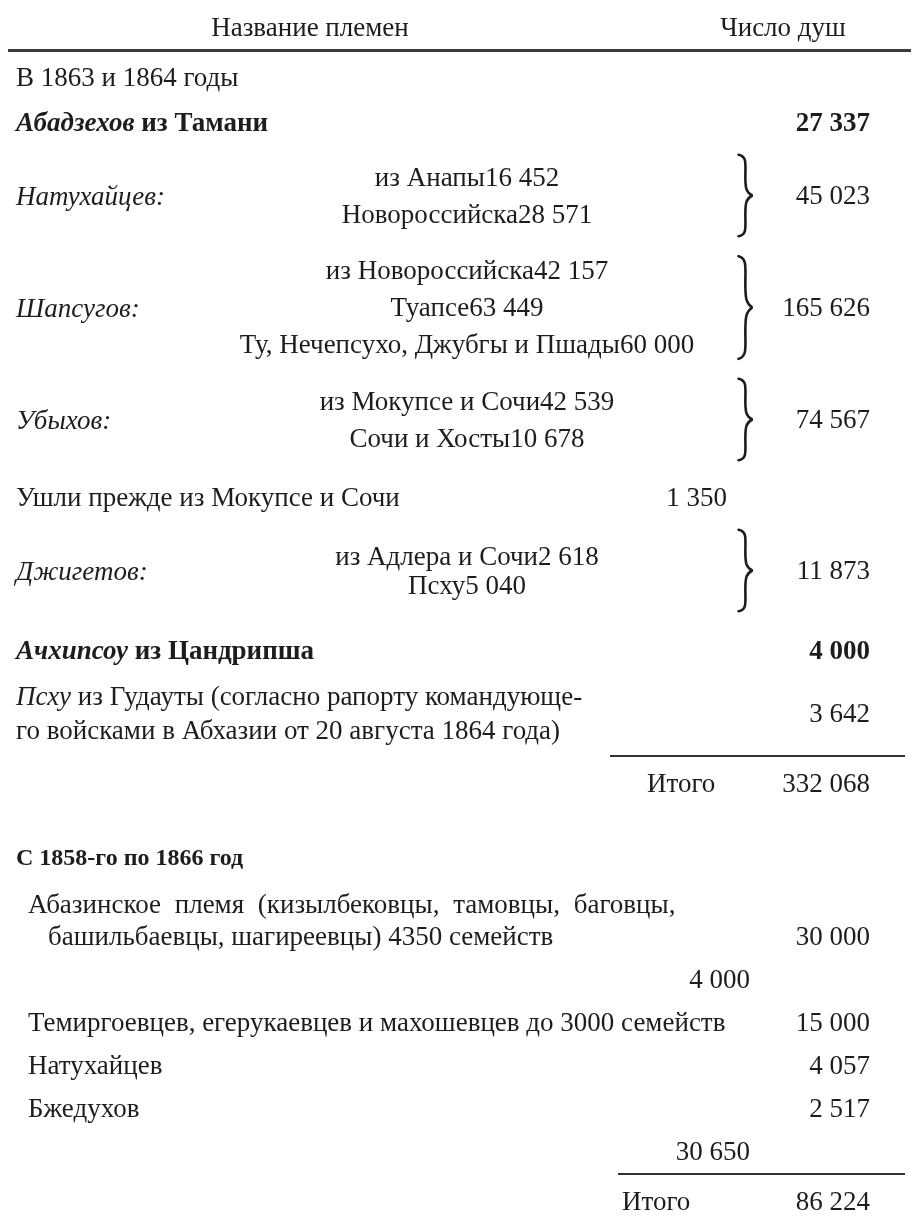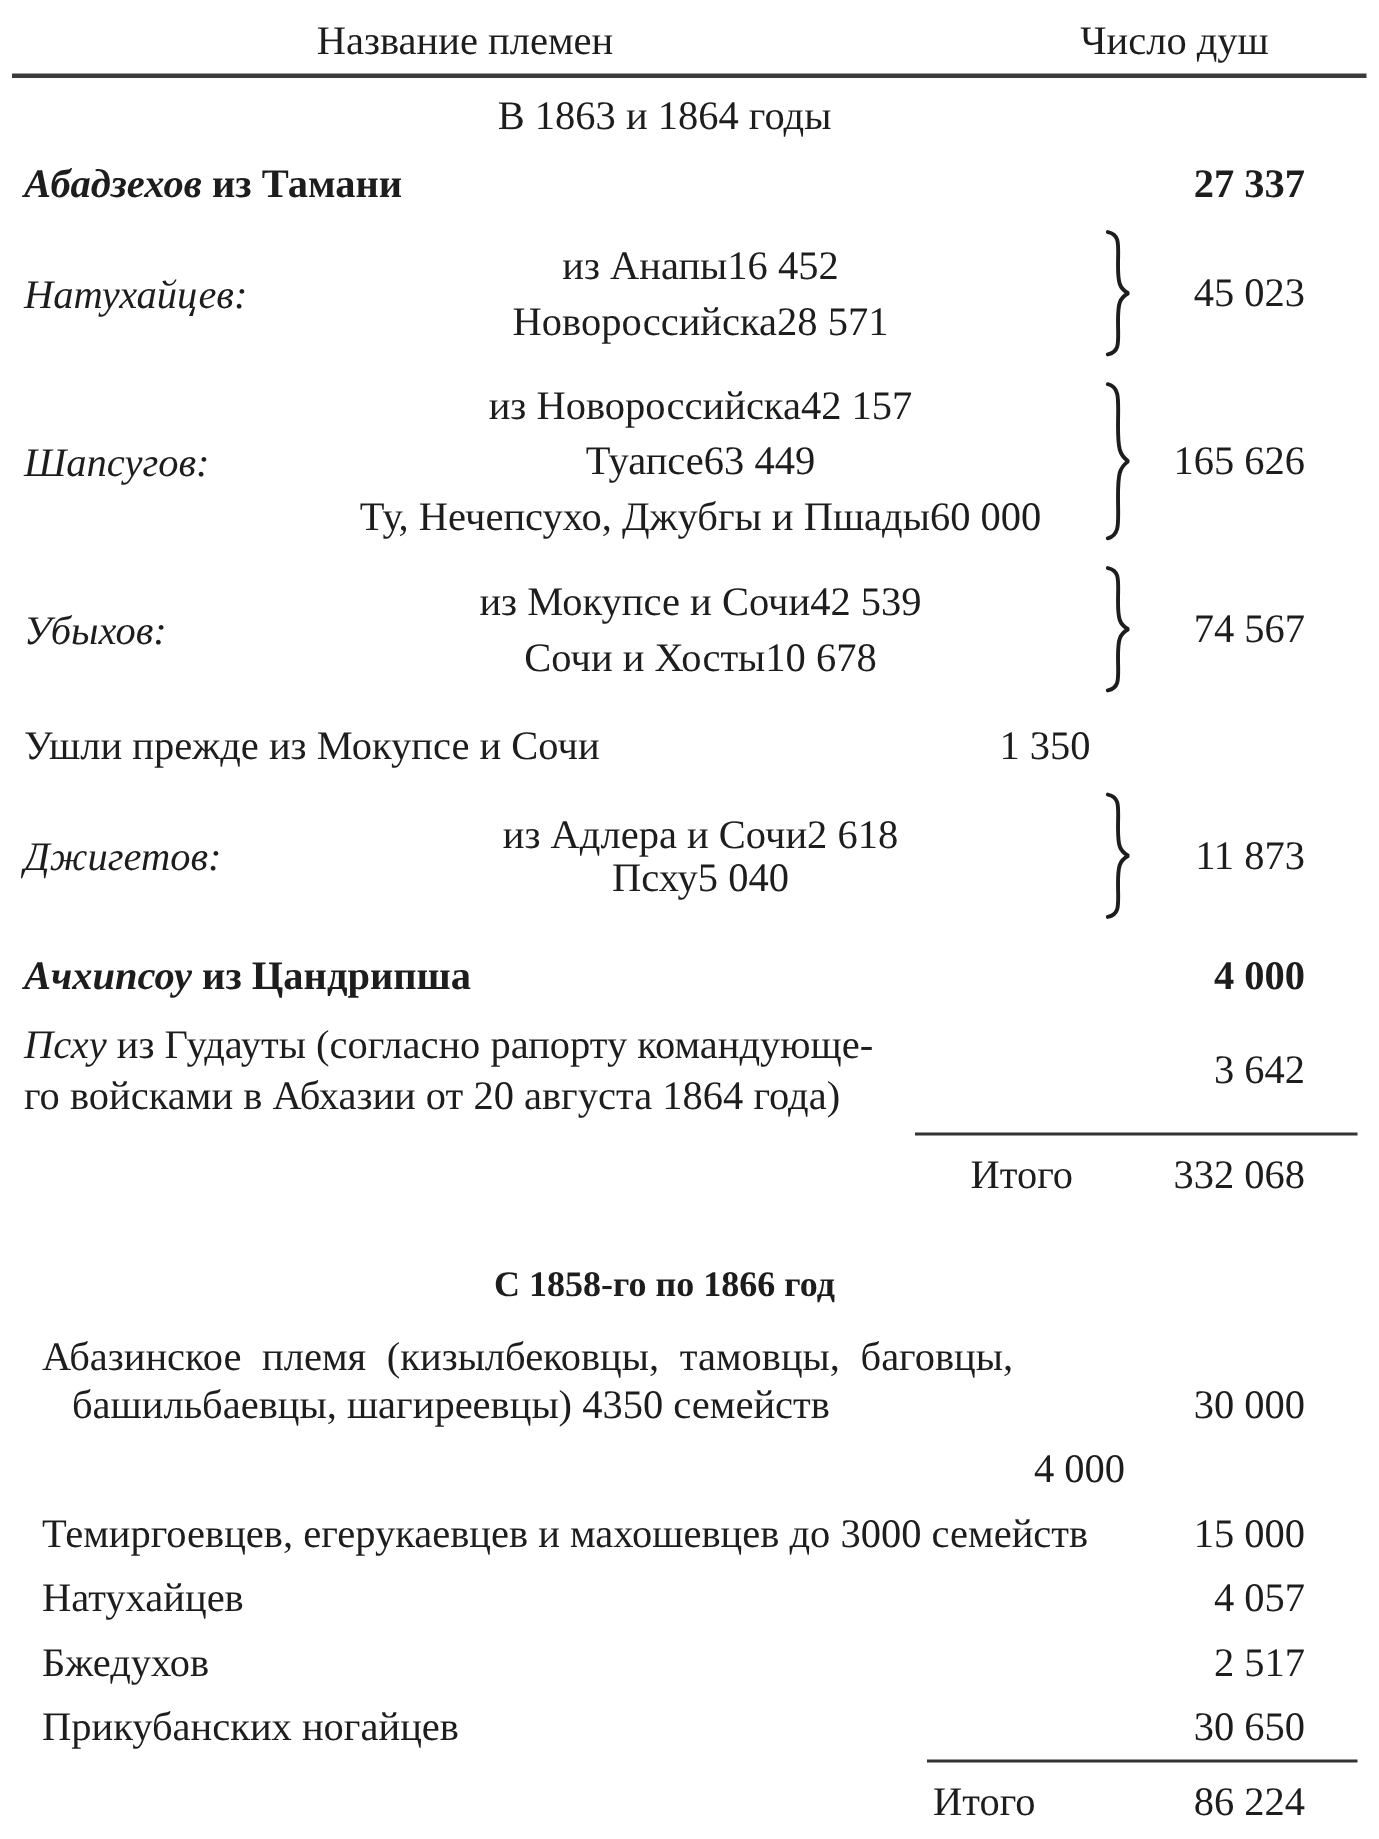--- a/index.html
+++ b/index.html
@@ -12,21 +12,21 @@
 
   
   .thead { position:relative; height:49px; }
   .thead .h1 { position:absolute; left:310px; top:12px; transform:translateX(-50%); white-space:nowrap; }
   .thead .h2 { position:absolute; left:783px; top:12px; transform:translateX(-50%); white-space:nowrap; }
   .rule-top { border-top:3px solid #3b3b3b; margin:0 8px; }
 
   
   .content { padding:0 49px 0 16px; }
 
-  .s-title { text-align:center; margin-top:10px; line-height:30px; }
+  .s-title { margin-top:10px; line-height:30px; }
   .s-title.bold { font-weight:bold; font-size:24px; }
 
   
   .simple-row { display:grid; grid-template-columns:1fr 120px; align-items:center; margin-top:13px; line-height:34px;font-weight:bold; }
   .simple-row .total, .num-r { text-align:right; white-space:nowrap; }
   .it { font-style:italic; }
 
   
   .g-row { display:grid; grid-template-columns:191px 520px 34px 109px; align-items:center; margin-top:12px; }
   .g-row .gname { font-style:italic; line-height:30px; }
@@ -208,21 +208,20 @@
       <div class="txt">Натухайцев</div>
       <div class="total">4 057</div>
     </div>
 
     <div class="s2-row">
       <div class="txt">Бжедухов</div>
       <div class="total">2 517</div>
     </div>
 
     <div class="s2-row">
-      <div class="txt">Прикубанских ногайцев</div>
       <div class="total">30 650</div>
     </div>
 
     <div class="subrule s2"></div>
     <div class="itogo s2">
       <span>Итого</span>
       <span class="num-r">86 224</span>
     </div>
 
   </div>

